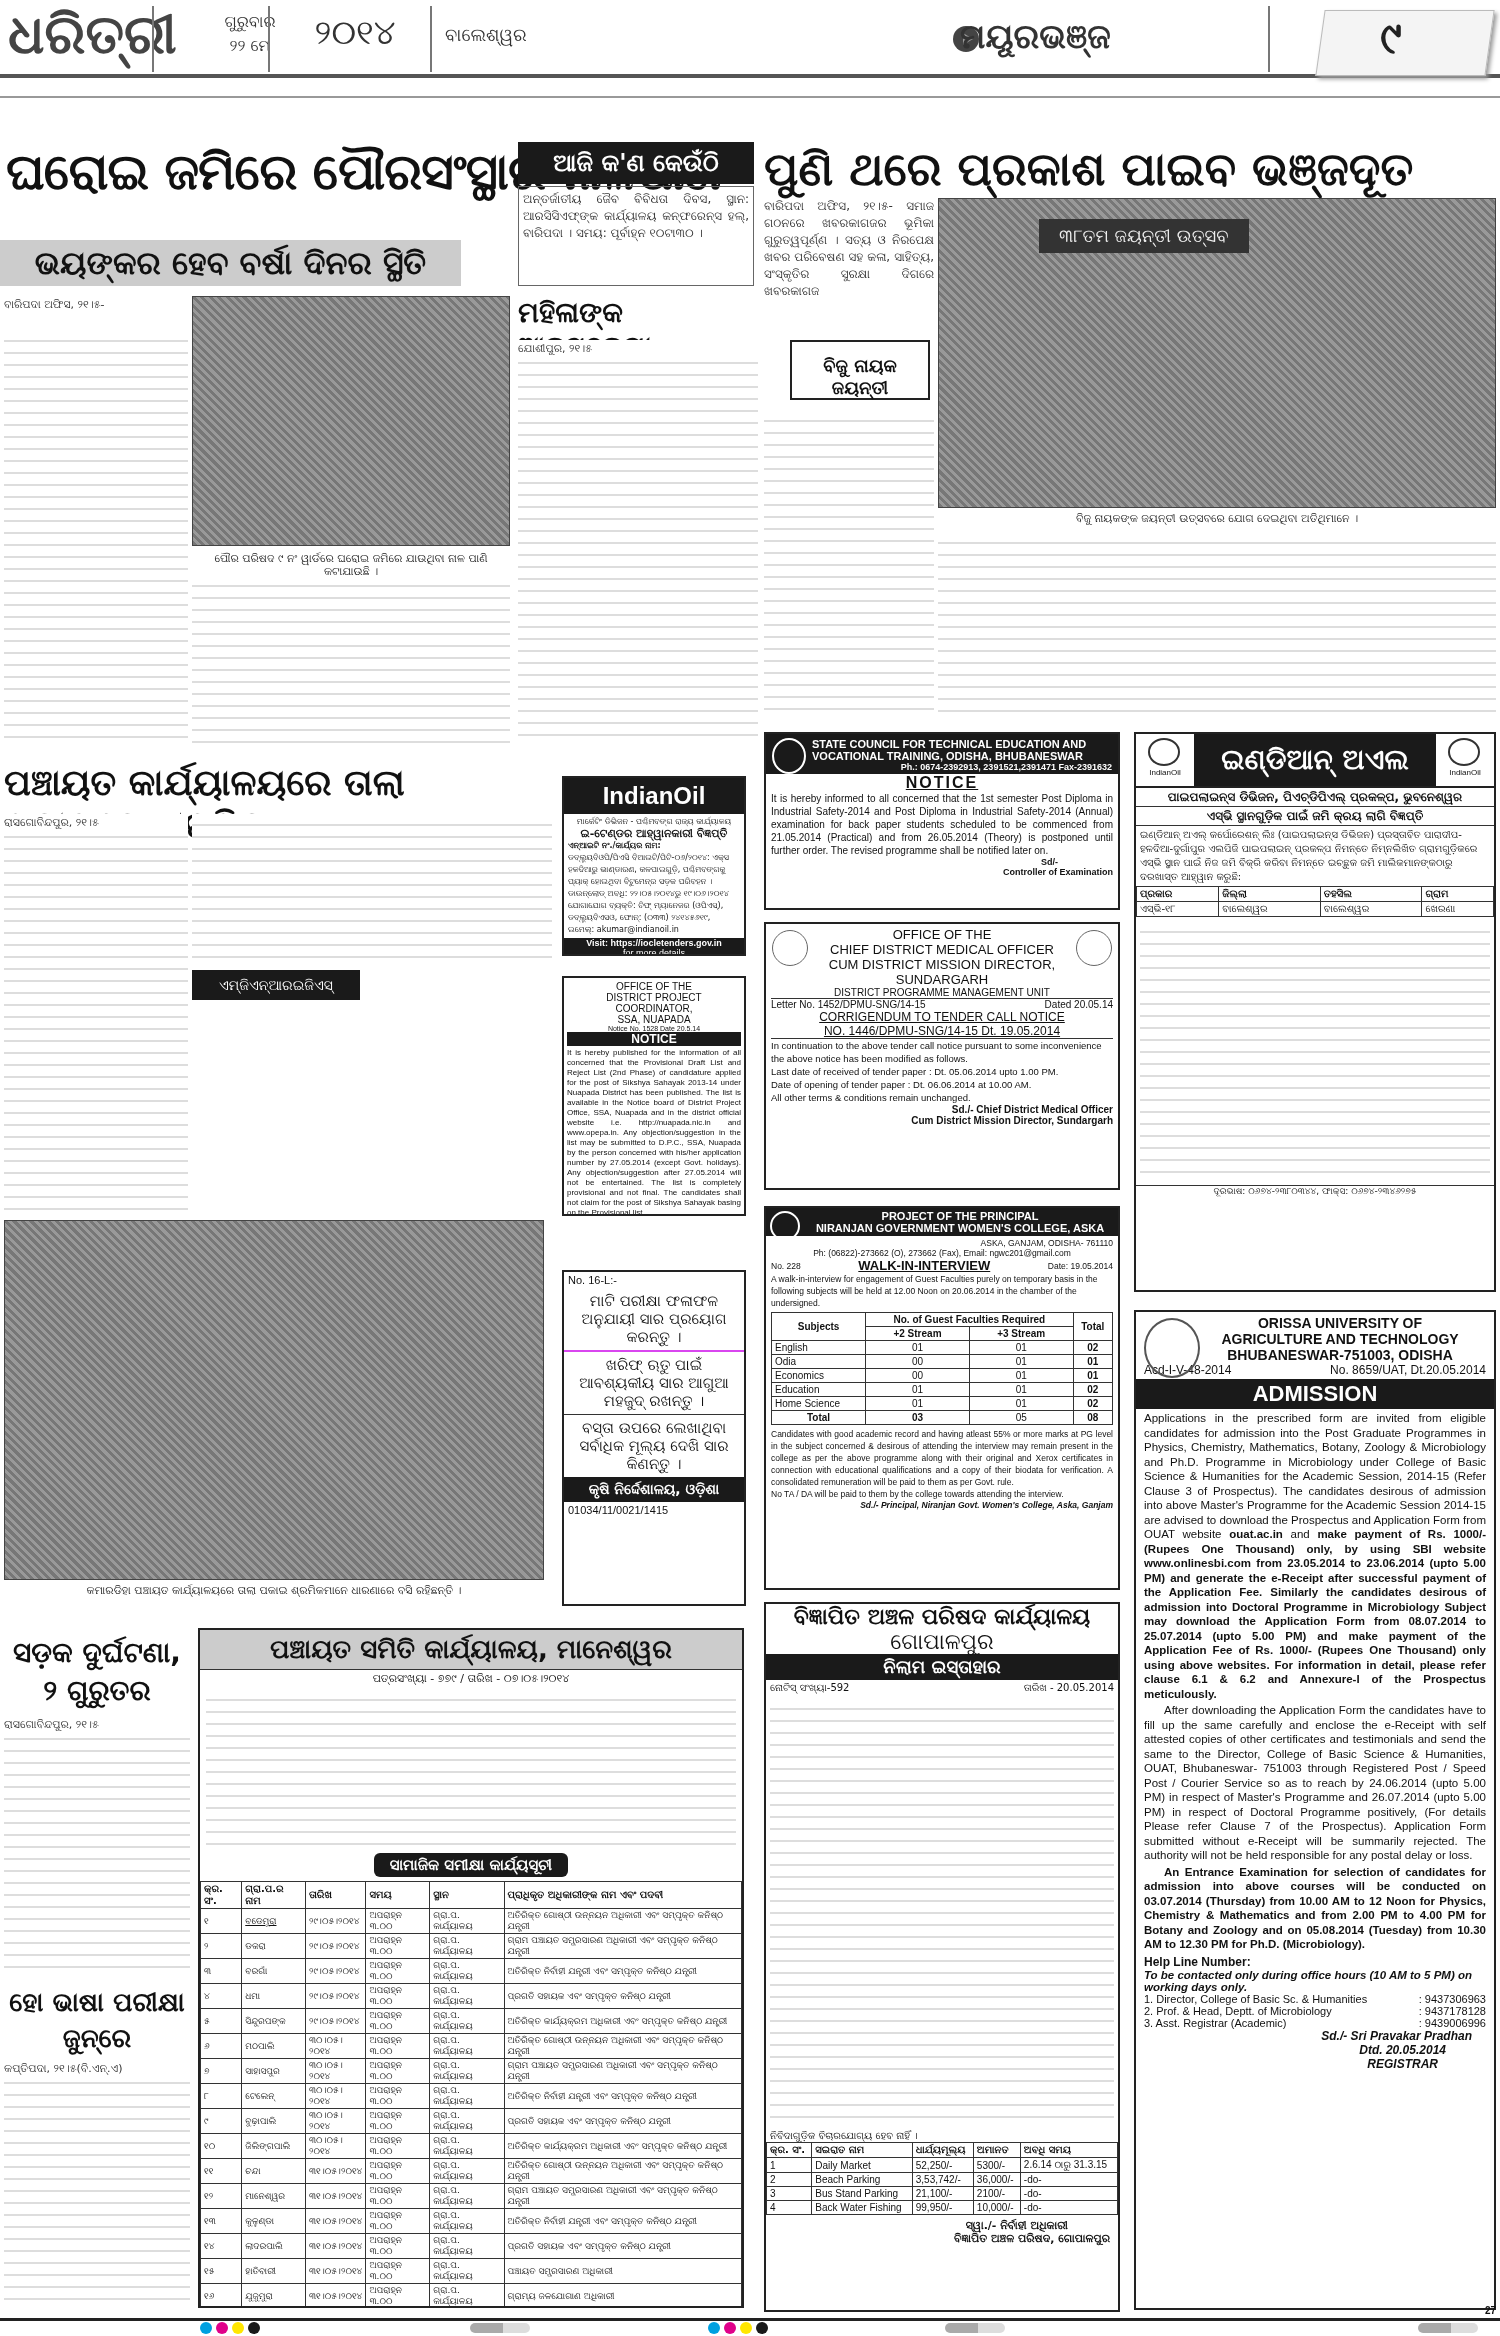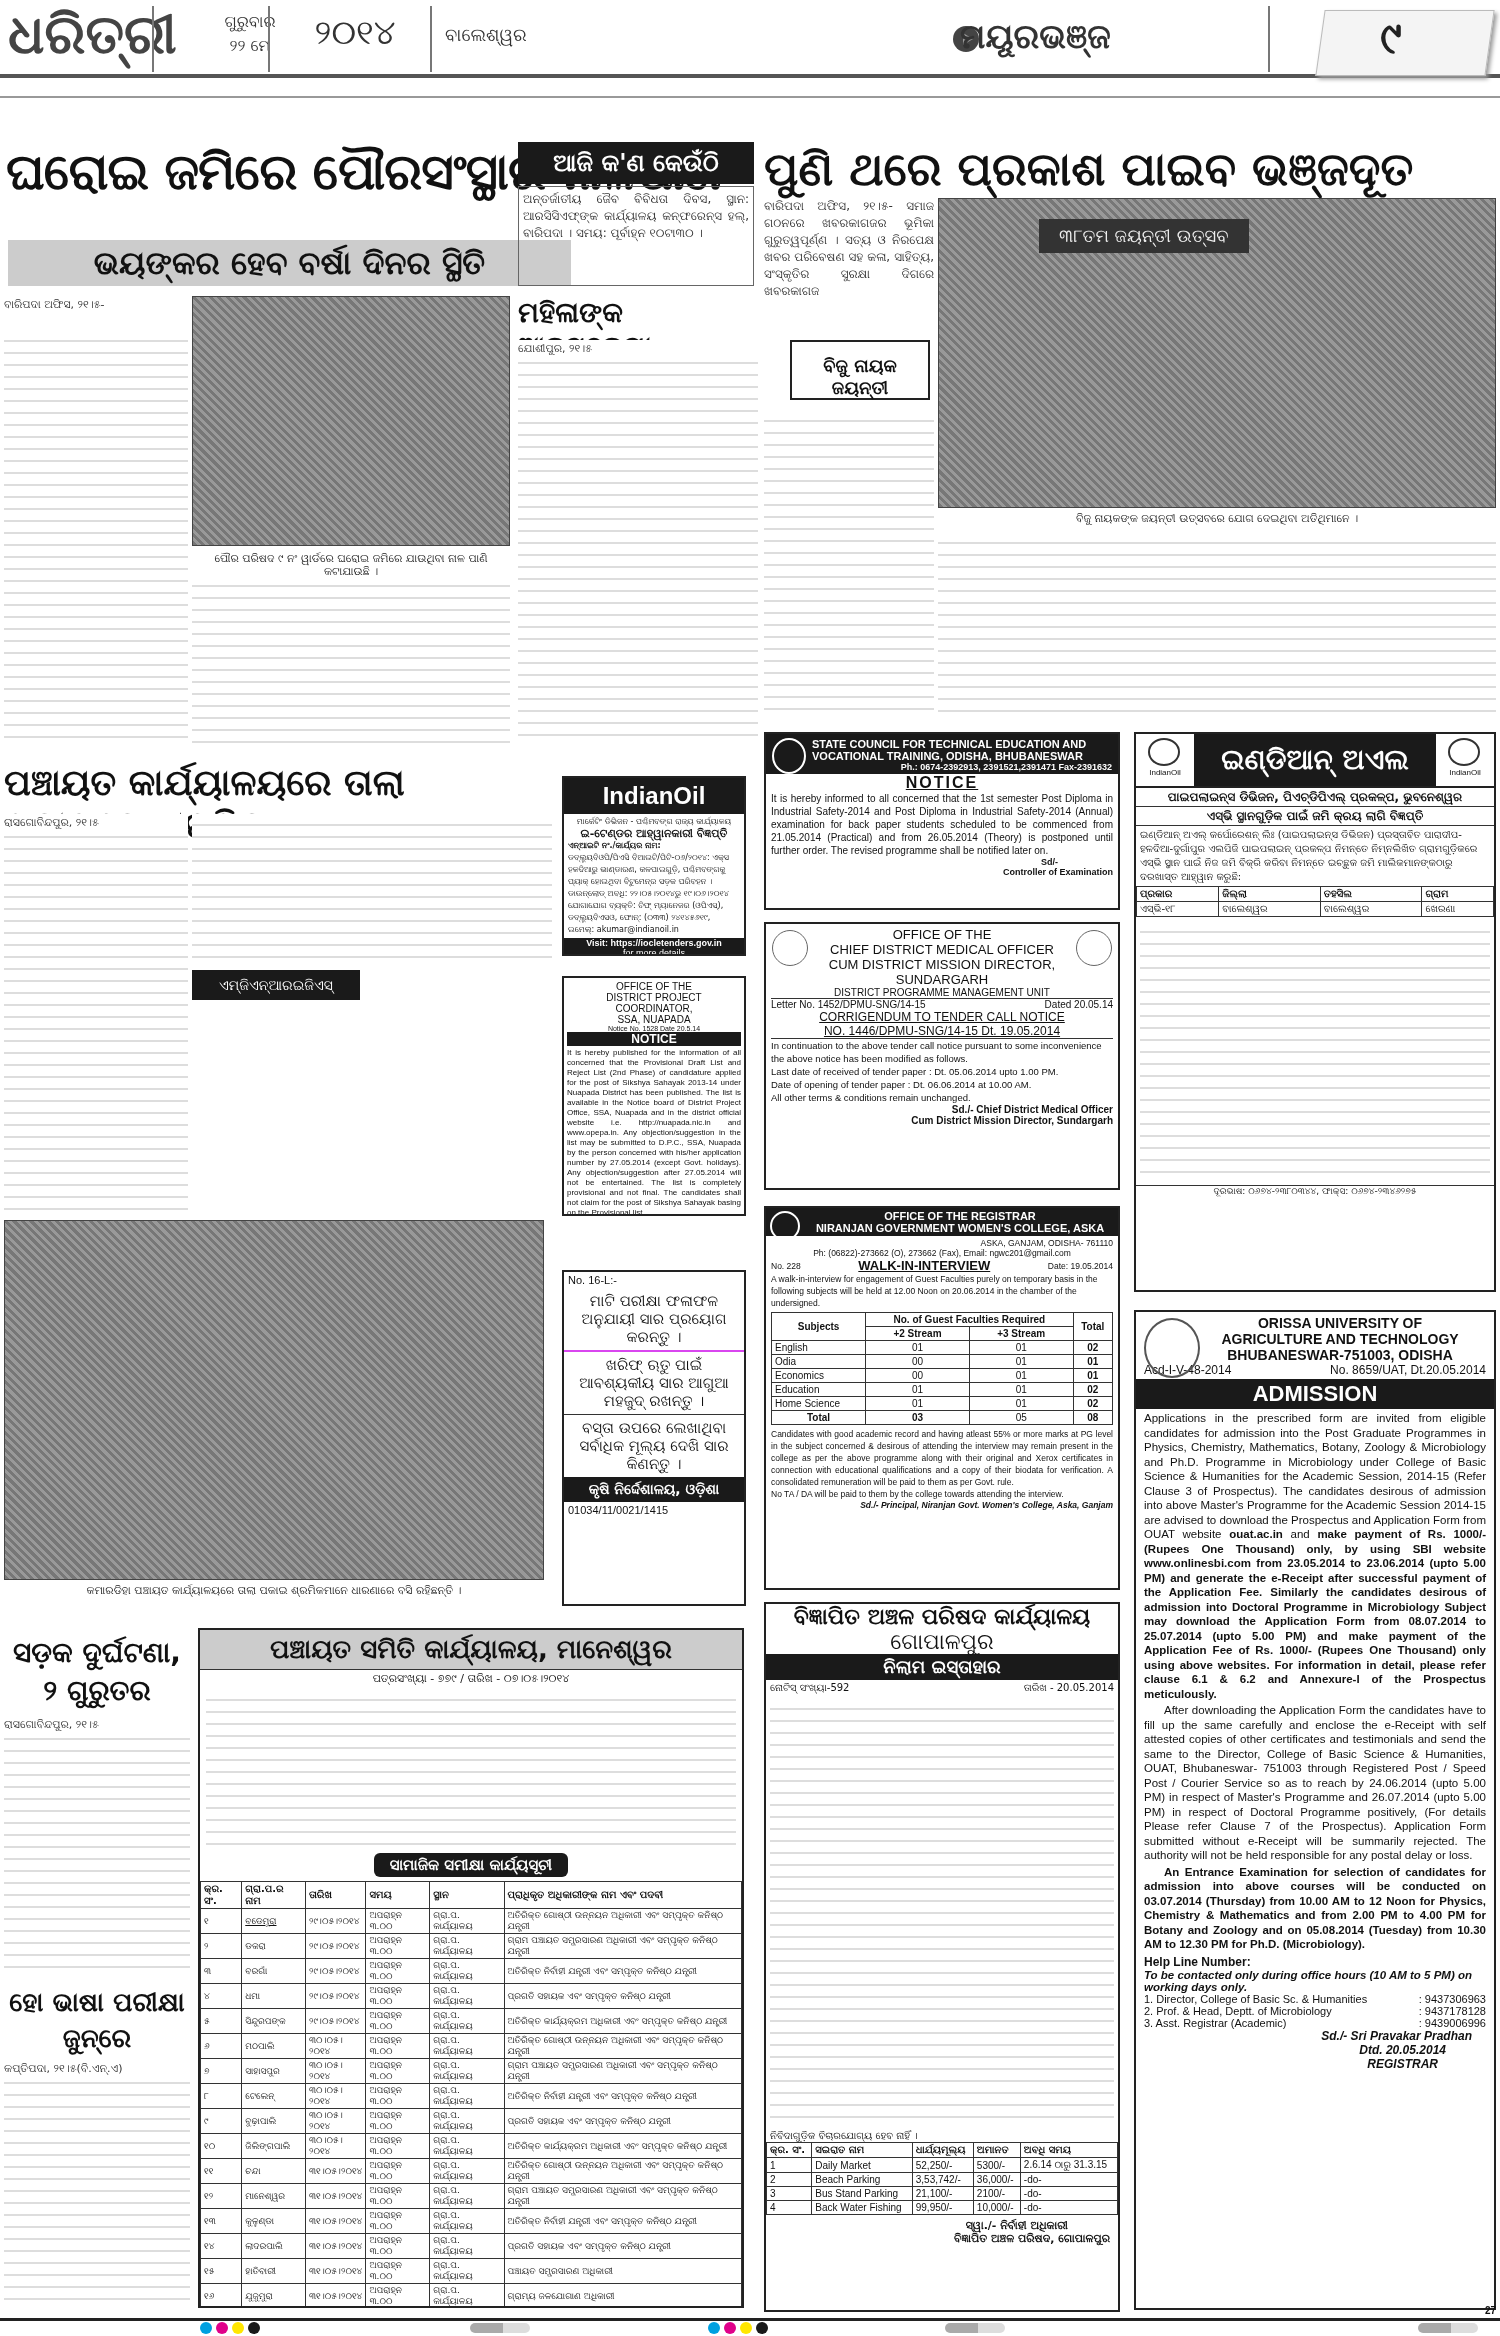--- a/index.html
+++ b/index.html
@@ -11,21 +11,21 @@
 .day{left:190px;top:10px;width:120px;text-align:center;font-size:16px;line-height:24px;color:#333}
 .year{left:280px;top:12px;width:150px;text-align:center;font-size:34px;color:#333}
 .city{left:445px;top:24px;font-size:18px;color:#333}
 .region{left:960px;top:16px;font-size:34px;font-weight:bold;color:#333}
 .play{left:953px;top:26px;width:26px;height:26px;border-radius:50%;background:#444}
 .play:after{content:"";position:absolute;left:10px;top:7px;border-left:10px solid #999;border-top:6px solid transparent;border-bottom:6px solid transparent}
 .pagefold{left:1320px;top:10px;width:170px;height:66px;background:#f4f4f4;border:1px solid #bbb;transform:skewX(-8deg);box-shadow:3px 3px 4px #999}
 .pagenum{left:1380px;top:12px;font-size:44px;font-weight:bold;color:#222}
 .rule{height:4px;background:#444}
 .head1{left:6px;top:140px;font-size:50px;font-weight:bold;letter-spacing:-1px;line-height:64px}
-.subbar{left:8px;top:240px;width:563px;height:46px;background:#ccc;font-size:32px;font-weight:bold;text-align:center;line-height:46px}
+.subbar{left:0;top:240px;width:461px;height:46px;background:#ccc;font-size:32px;font-weight:bold;text-align:center;line-height:46px}
 .photo{background:repeating-linear-gradient(45deg,#777 0 3px,#999 3px 6px);border:1px solid #444}
 .col-text{font-size:11px;line-height:17px;color:#333;text-align:justify;overflow:hidden}
 .col-text p{margin-bottom:3px}
 .caption{font-size:11px;text-align:center;color:#222}
 .box{border:2px solid #222;background:#fff;overflow:hidden}
 .darkbar{background:#1a1a1a;color:#fff;text-align:center;font-weight:bold}
 .en{font-family:"Liberation Sans",sans-serif}
 .ad-title{font-family:"Liberation Sans",sans-serif;font-weight:bold;text-align:center}
 table{border-collapse:collapse;width:100%}
 td,th{border:1px solid #333;padding:1px 3px;font-size:10px;text-align:left}
@@ -157,21 +157,21 @@
   <div style="font-size:9.5px;line-height:13px">Last date of received of tender paper : Dt. 05.06.2014 upto 1.00 PM.</div>
   <div style="font-size:9.5px;line-height:13px">Date of opening of tender paper : Dt. 06.06.2014 at 10.00 AM.</div>
   <div style="font-size:9.5px;line-height:13px">All other terms &amp; conditions remain unchanged.</div>
   <div style="font-size:10px;font-weight:bold;text-align:right">Sd./- Chief District Medical Officer</div>
   <div style="font-size:10px;font-weight:bold;text-align:right">Cum District Mission Director, Sundargarh</div>
 </div>
 
 <div class="abs box en" style="left:764px;top:1206px;width:356px;height:384px;padding:3px 5px">
   <div style="background:#1a1a1a;color:#fff;margin:-3px -5px 2px;padding:2px 4px 2px 40px;position:relative">
     <div class="abs" style="left:4px;top:3px;width:30px;height:30px;border-radius:50%;border:2px solid #fff"></div>
-    <div style="text-align:center;font-size:11px;font-weight:bold">OFFICE OF THE REGISTRAR</div>
+    <div style="text-align:center;font-size:11px;font-weight:bold">PROJECT OF THE PRINCIPAL</div>
     <div style="text-align:center;font-size:11px;font-weight:bold">NIRANJAN GOVERNMENT WOMEN'S COLLEGE, ASKA</div>
   </div>
   <div style="text-align:right;font-size:8.5px">ASKA, GANJAM, ODISHA- 761110</div>
   <div style="text-align:center;font-size:8.5px">Ph: (06822)-273662 (O), 273662 (Fax), Email: ngwc201@gmail.com</div>
   <div style="display:flex;justify-content:space-between;align-items:center;font-size:8.5px">
     <span>No. 228</span>
     <span style="font-size:13px;font-weight:bold;text-decoration:underline">WALK-IN-INTERVIEW</span>
     <span>Date: 19.05.2014</span>
   </div>
   <div style="font-size:8.5px;line-height:12px">A walk-in-interview for engagement of Guest Faculties purely on temporary basis in the following subjects will be held at 12.00 Noon on 20.06.2014 in the chamber of the undersigned.</div>

